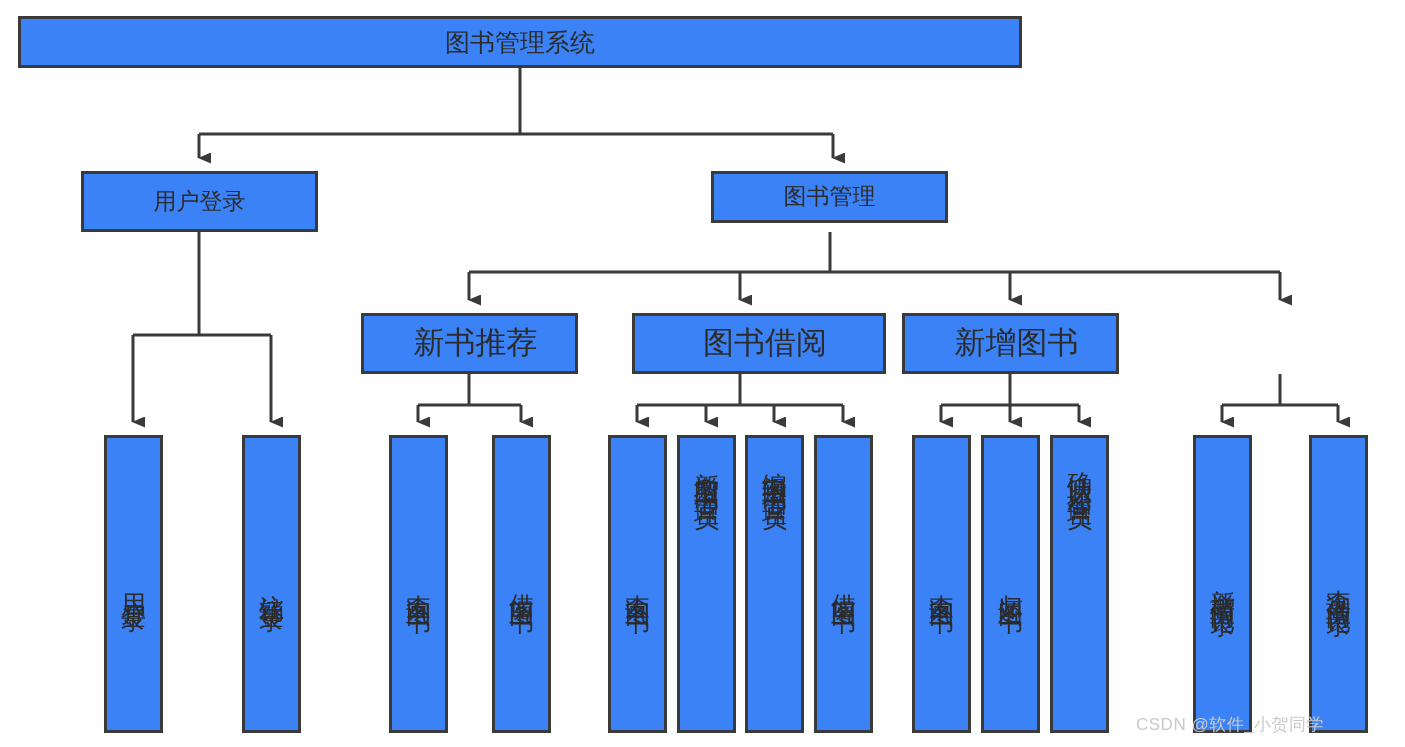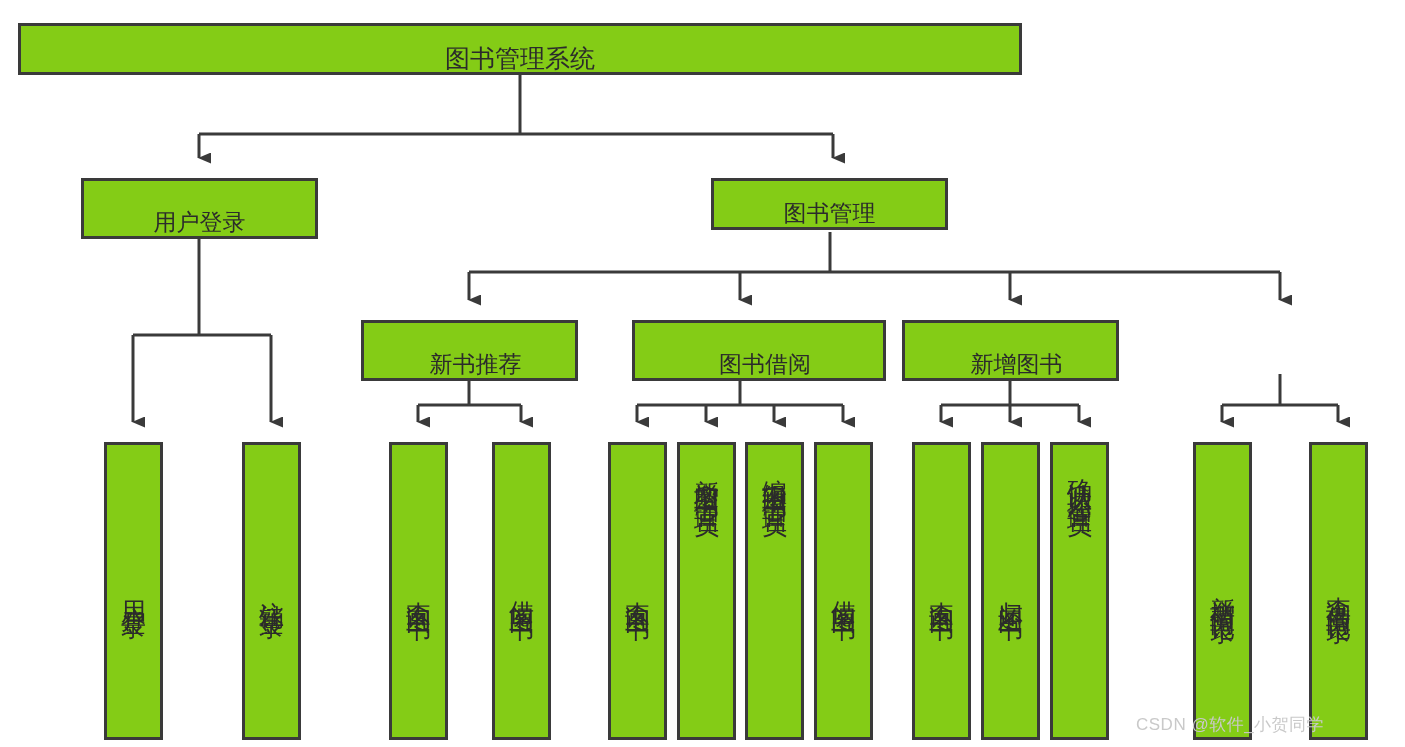--- a/index.html
+++ b/index.html
@@ -1,27 +1,27 @@
 <!DOCTYPE html>
 <html><head>
 <meta charset="utf-8">
 <style>
   html,body{margin:0;padding:0;background:#ffffff;}
   body{width:1405px;height:747px;overflow:hidden;
        font-family:"Liberation Sans","DejaVu Sans",sans-serif;}
   #canvas{position:relative;width:1405px;height:747px;background:#fff;}
   svg.wires{position:absolute;left:0;top:0;width:1405px;height:747px;pointer-events:none;}
 
-  .node{position:absolute;box-sizing:border-box;background:#84cc16;
-        border:3px solid #3a3a3a;display:flex;align-items:flex-end;justify-content:center;margin-top:7px;}
+  .node{position:absolute;box-sizing:border-box;background:#3b82f6;
+        border:3px solid #3a3a3a;display:flex;align-items:center;justify-content:center;}
   .node .lbl{color:#2b2b2b;line-height:1.12;text-align:center;white-space:pre-line;}
 
   .root{font-size:25px;}
   .lvl2{font-size:23px;}
-  .lvl3{font-size:23px;padding-left:12px;}
+  .lvl3{font-size:31px;padding-left:12px;}
 
   .leaf{border-width:3px;}
   .leaf .lbl{
     writing-mode:vertical-rl;
     text-orientation:upright;
     font-size:25px;
     letter-spacing:5px;
     line-height:1;
     white-space:nowrap;
     max-height:290px;

